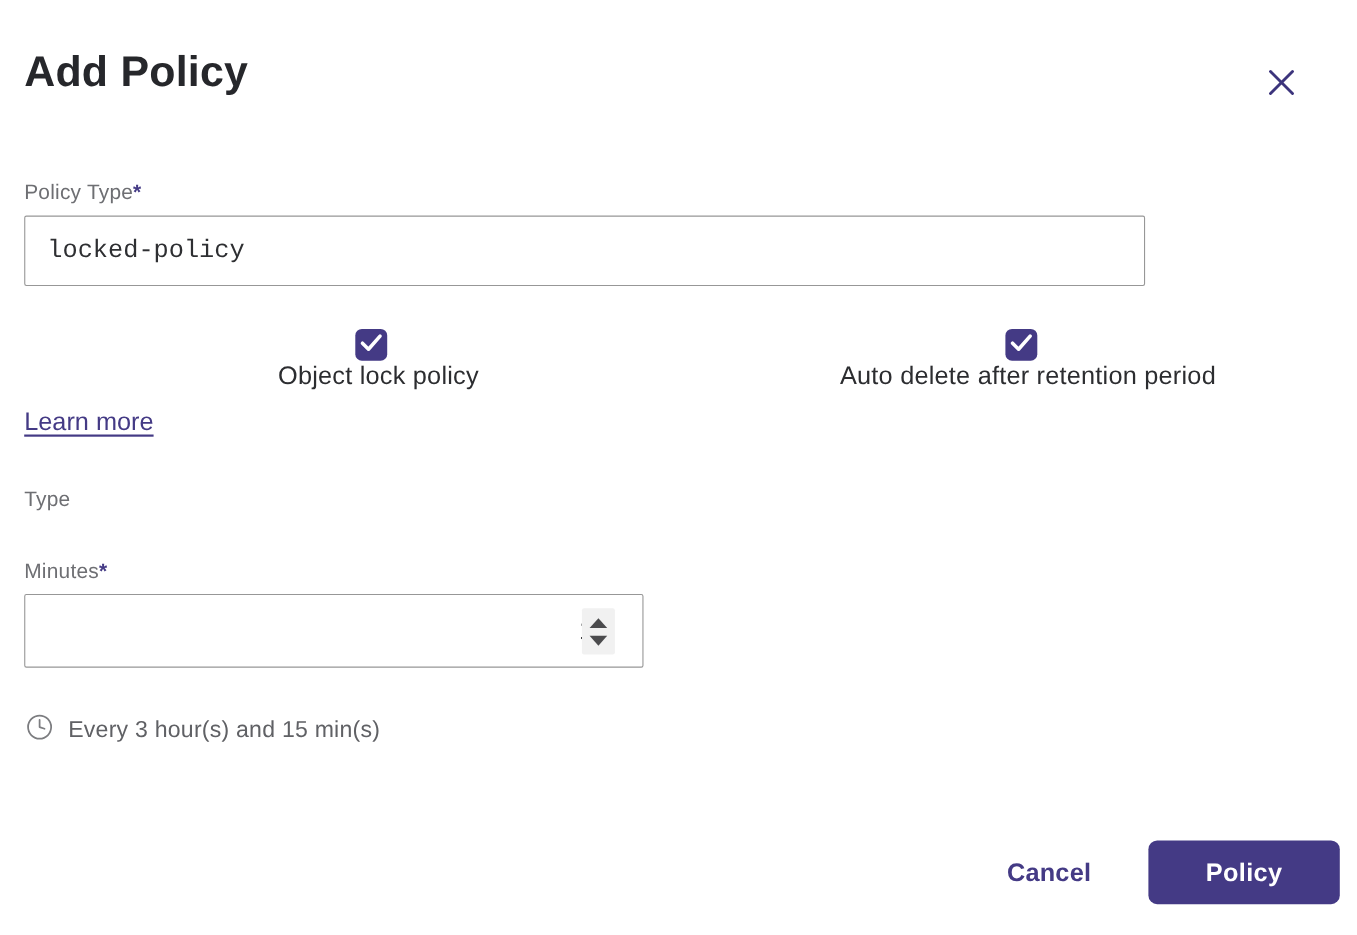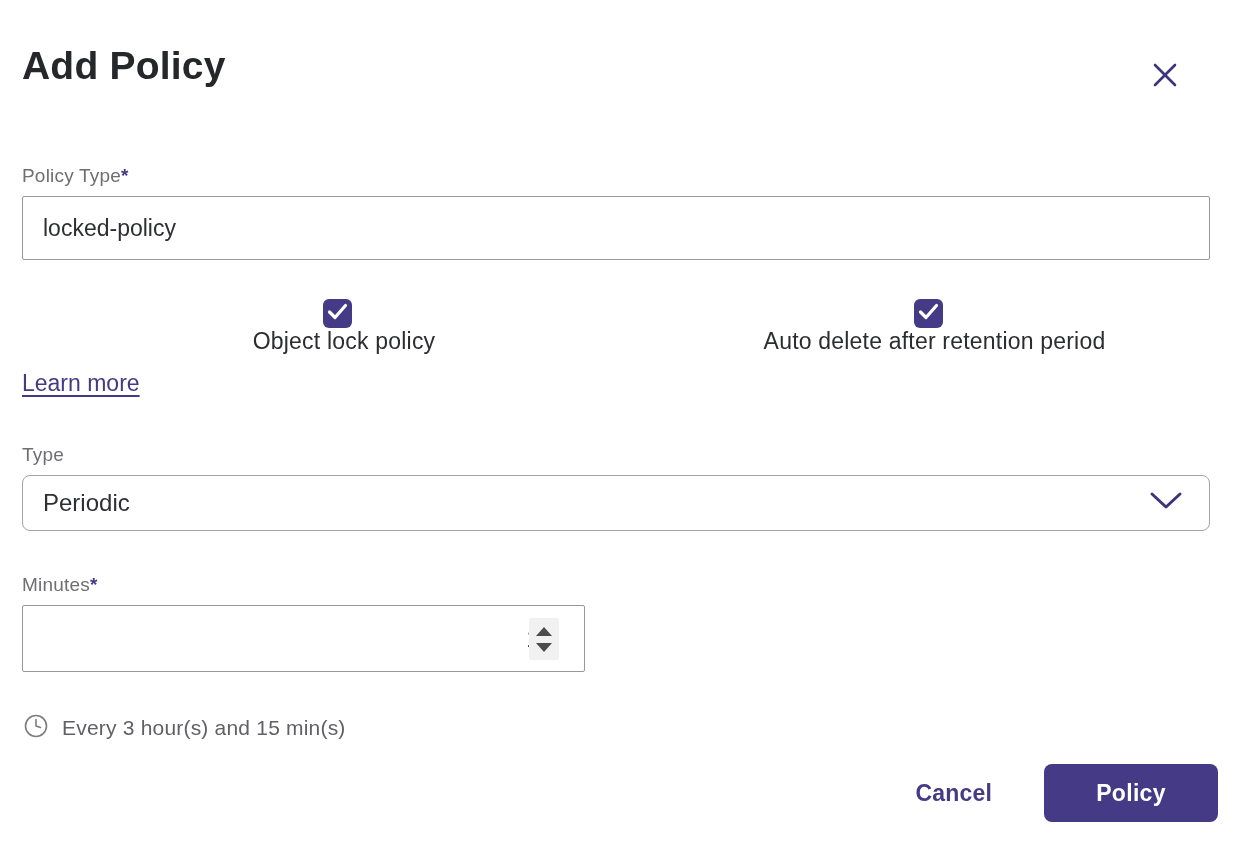--- a/index.html
+++ b/index.html
@@ -23,23 +23,23 @@
     background: none; border: none; cursor: pointer; padding: 6px; margin-top: 10px; margin-right: 22px;
   }
 
   
   .field-label { font-size: 19px; color: #6e6f73; letter-spacing: 0.2px; }
   .req { color: #443a85; font-weight: 700; }
 
   
   .policy-name-wrap { margin-top: 64px; }
   .text-input {
-    width: 1188px; height: 64px; margin-top: 9px;
+    width: 1019px; height: 64px; margin-top: 9px;
     border: 1.5px solid #979797; border-radius: 2px;
-    font-family: Liberation Sans, sans-serif;
+    font-family: Liberation Mono, monospace;
     font-size: 23px; color: #2e2f32; padding: 0 20px;
     background: #fff; outline: none; display: block;
   }
 
   
   .checkbox-grid {
     margin-top: 39px;
     display: grid; grid-template-columns: 624px 1fr;
   }
   .checkbox-item { display: flex; align-items: center; flex-direction: column; }
@@ -162,28 +162,20 @@
       <span class="checkbox-label">Auto delete after retention period</span>
     </div>
   </div>
 
   <div class="learn-more-row">
     <a class="learn-more">Learn more</a>
   </div>
 
   <div class="type-wrap">
     <div class="field-label">Type</div>
-    <div class="select-box">
-      <span class="select-value">Periodic</span>
-      <span>
-        <svg width="38" height="22" viewBox="0 0 38 22">
-          <polyline points="5,4 19,17 33,4" fill="none" stroke="#3c347c" stroke-width="3" stroke-linecap="round" stroke-linejoin="round"></polyline>
-        </svg>
-      </span>
-    </div>
   </div>
 
   <div class="hm-grid">
     <div>
       <div class="field-label">
         <span>Minutes</span><span class="req">*</span>
       </div>
       <div class="num-input-wrap">
         <div class="fake-input">
           <span>15</span>

